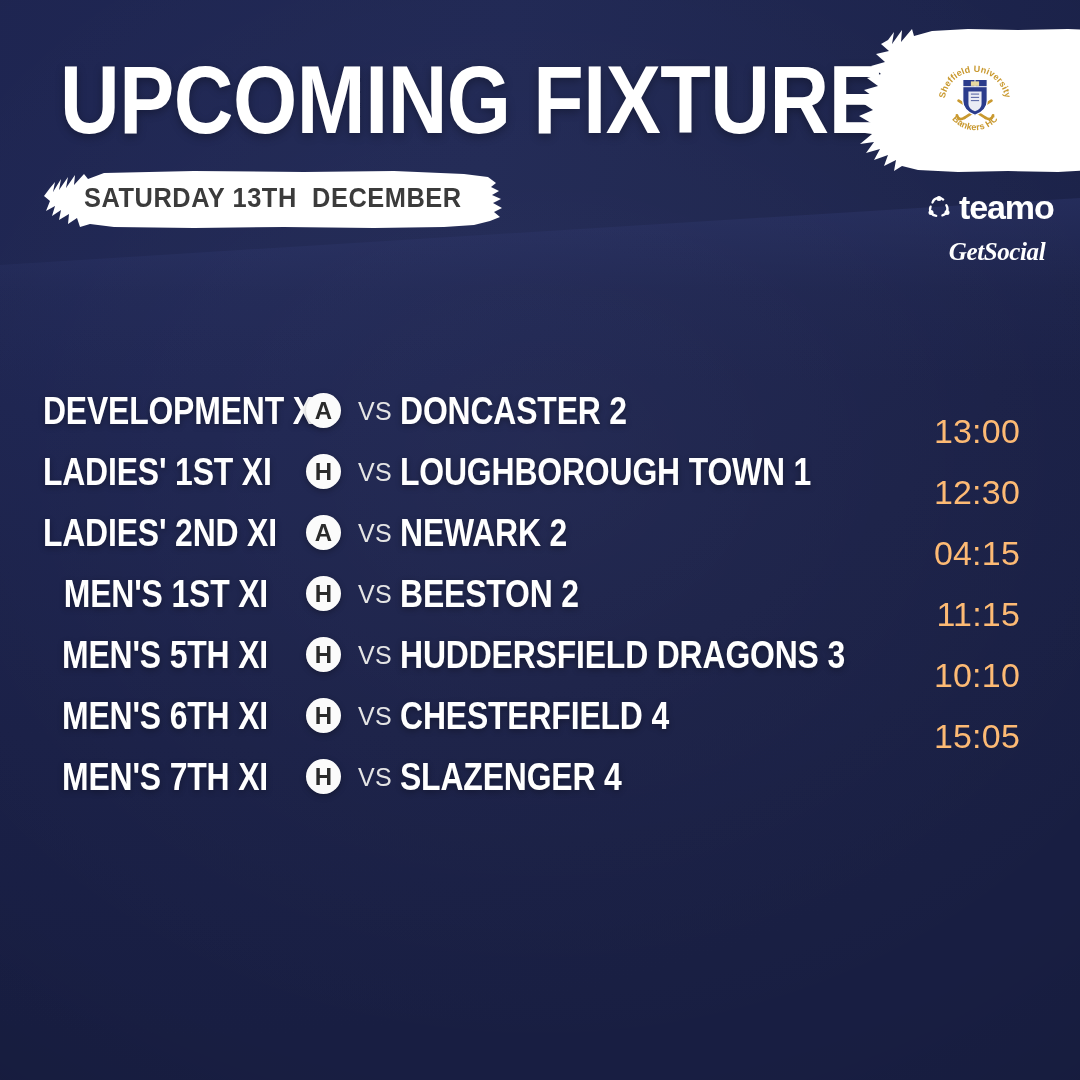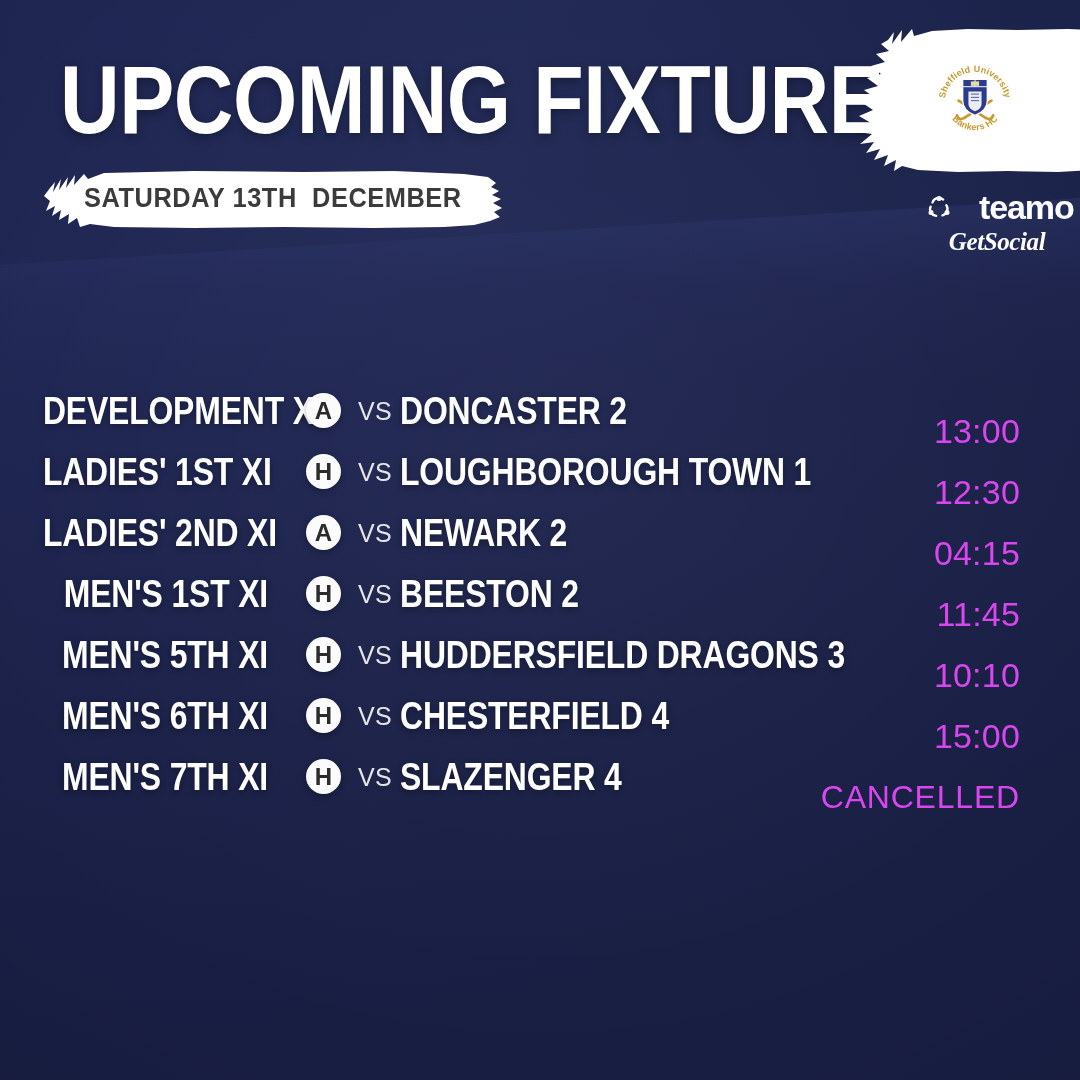--- a/index.html
+++ b/index.html
@@ -128,24 +128,23 @@
   }
   .teamo-mark { width: 26px; height: 26px; flex: 0 0 26px; }
   .teamo-mark svg { display:block; width:100%; height:100%; }
   .teamo-word {
     color: #ffffff;
     font-family: "Liberation Sans", sans-serif;
     font-size: 34px;
     line-height: 34px;
     font-weight: 700;
     letter-spacing: -1.1px;
-    margin-left: 20px;
   }
   .teamo-tag {
-    margin-top: 4px;
+    margin-top: 14px;
     text-align: center;
     color: #ffffff;
     font-family: "Liberation Serif", serif;
     font-style: italic;
     font-size: 25px;
     line-height: 27px;
     font-weight: 700;
     letter-spacing: -0.4px;
   }
 
@@ -217,21 +216,21 @@
     font-weight: 700;
     letter-spacing: -0.2px;
     transform: scaleX(.84);
     transform-origin: left center;
     text-shadow: 0 2px 7px rgba(0,0,0,.32);
     white-space: nowrap;
   }
   .kick-time {
     position: absolute;
     right: 60px;
-    color: #d946ef;
+    color: #fdba74;
     font-family: "Liberation Sans", sans-serif;
     font-size: 34px;
     line-height: 36px;
     font-weight: 300;
     letter-spacing: .2px;
     white-space: nowrap;
     margin-top: 40px;
   }
   .kick-time.cancelled {
     font-size: 32px;
@@ -342,38 +341,37 @@
         <div class="venue-badge">A</div>
         <div class="vs-label">VS</div>
         <div class="away-team">NEWARK 2</div>
         <div class="kick-time">04:15</div>
       </div>
       <div class="fixture-row">
         <div class="home-team">MEN'S 1ST XI</div>
         <div class="venue-badge">H</div>
         <div class="vs-label">VS</div>
         <div class="away-team">BEESTON 2</div>
-        <div class="kick-time">11:45</div>
+        <div class="kick-time">11:15</div>
       </div>
       <div class="fixture-row">
         <div class="home-team">MEN'S 5TH XI</div>
         <div class="venue-badge">H</div>
         <div class="vs-label">VS</div>
         <div class="away-team">HUDDERSFIELD DRAGONS 3</div>
         <div class="kick-time">10:10</div>
       </div>
       <div class="fixture-row">
         <div class="home-team">MEN'S 6TH XI</div>
         <div class="venue-badge">H</div>
         <div class="vs-label">VS</div>
         <div class="away-team">CHESTERFIELD 4</div>
-        <div class="kick-time">15:00</div>
+        <div class="kick-time">15:05</div>
       </div>
       <div class="fixture-row">
         <div class="home-team">MEN'S 7TH XI</div>
         <div class="venue-badge">H</div>
         <div class="vs-label">VS</div>
         <div class="away-team">SLAZENGER 4</div>
-        <div class="kick-time cancelled">CANCELLED</div>
       </div>
     </div>
 
 </div>
 
 </body></html>

